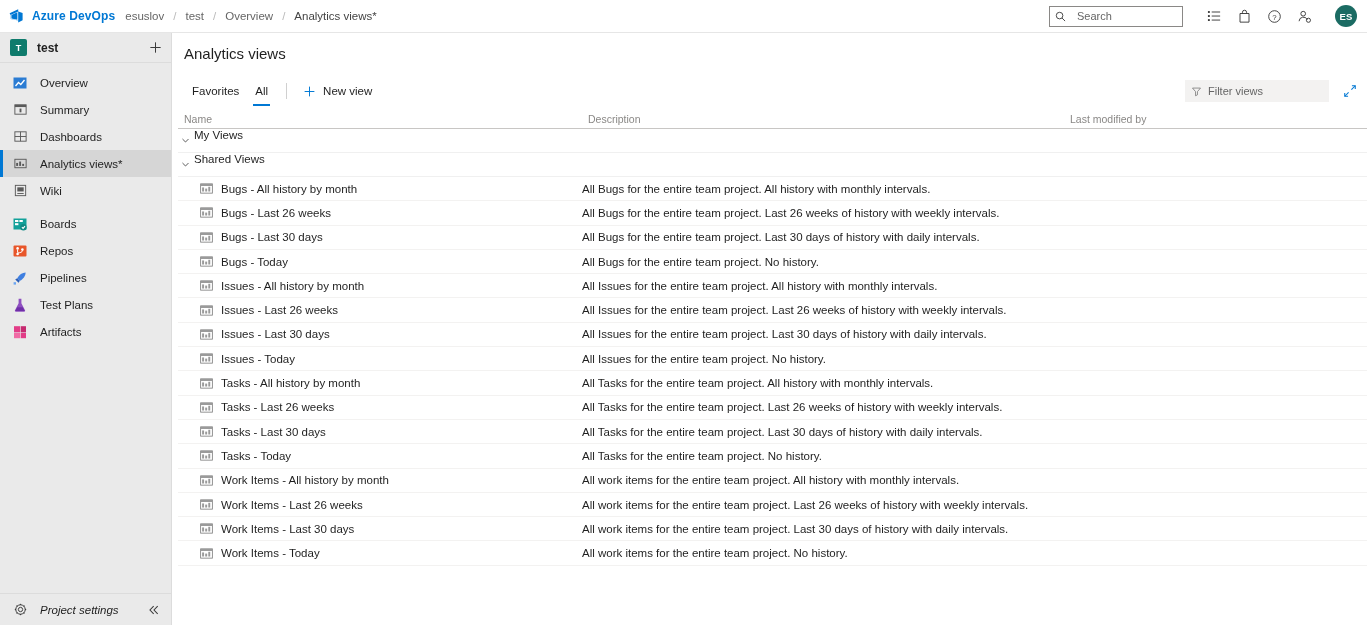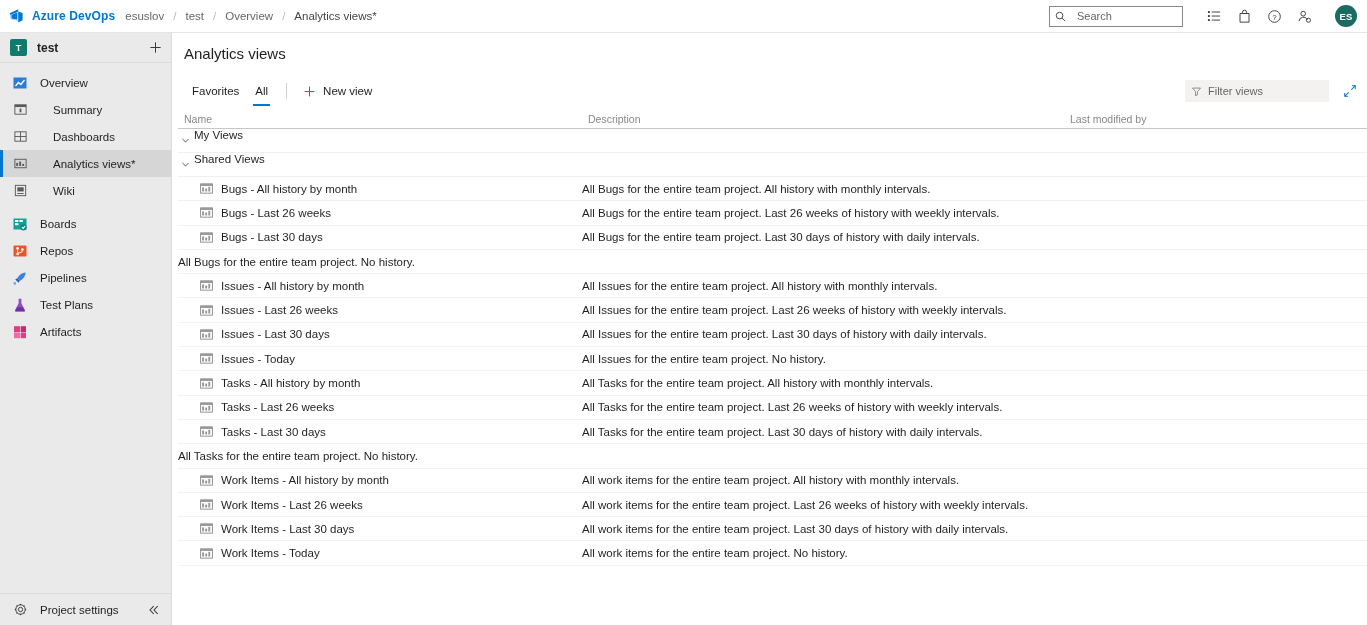--- a/index.html
+++ b/index.html
@@ -58,36 +58,37 @@
     width: 17px; height: 17px; background: #0f7b6c; color: #fff;
     font-size: 9px; font-weight: bold; display: flex;
     align-items: center; justify-content: center; border-radius: 2px;
   }
   .proj-name { font-size: 12px; font-weight: bold; color: #1f1f1f; margin-left: 10px; }
   .proj-add { margin-left: auto; color: #444; display: flex; align-items: center; }
   .nav-item {
     height: 27px; display: flex; align-items: center; position: relative;
     padding-left: 12px; cursor: default;
   }
-  .nav-item.sub { padding-left: 12px; gap: 13px; }
+  .nav-item.sub { padding-left: 12px; }
   .nav-item.selected { background: #d6d6d6; }
   .nav-item.selected::before {
     content: ""; position: absolute; left: 0; top: 0; width: 3px; height: 100%;
     background: #0078d4;
   }
   .nav-ico {
     width: 16px; height: 16px; display: flex; align-items: center; justify-content: center;
     flex: 0 0 16px;
   }
   .nav-label { font-size: 11.5px; color: #1f1f1f; margin-left: 12px; white-space: nowrap; }
   .nav-gap { height: 6px; }
   .sidebar-footer {
     position: absolute; bottom: 0; left: 0; width: 171px; height: 32px;
     display: flex; align-items: center; padding-left: 12px;
     border-top: 1px solid #dcdcdc;
+    font-style: italic;
   }
   .sidebar-footer .nav-label { margin-left: 12px; }
   .collapse-btn { margin-left: auto; margin-right: 10px; color: #444; display: flex; }
   
   .main { position: absolute; top: 33px; left: 172px; width: 1195px; height: 592px; background: #fff; }
   .page-title { font-size: 15px; color: #1f1f1f; padding: 12px 0 0 12px; }
   .toolbar {
     height: 34px; margin-top: 12px; display: flex; align-items: center;
     padding-left: 12px; position: relative;
   }
@@ -446,20 +447,32 @@
               <rect x="6.4" y="6.6" width="2.4" height="3.6" fill="#9a9a9a"></rect>
               <rect x="10.2" y="4.4" width="2.4" height="5.8" fill="#9a9a9a"></rect>
             </svg>
           </span>
           <span class="rname">Bugs - Last 30 days</span>
         </div>
         <div class="cell-desc">All Bugs for the entire team project. Last 30 days of history with daily intervals.</div>
         <div class="cell-mod"></div>
       </div>
       <div class="row">
+        <div class="cell-name">
+          <span class="rico">
+            <svg width="13" height="11" viewBox="0 0 16 13" aria-hidden="true">
+              <rect x="0.8" y="0.8" width="14.4" height="11.4" fill="none" stroke="#7a7a7a" stroke-width="1"></rect>
+              <rect x="0.8" y="0.8" width="14.4" height="2.6" fill="#9a9a9a"></rect>
+              <rect x="2.6" y="5.2" width="2.4" height="5" fill="#9a9a9a"></rect>
+              <rect x="6.4" y="6.6" width="2.4" height="3.6" fill="#9a9a9a"></rect>
+              <rect x="10.2" y="4.4" width="2.4" height="5.8" fill="#9a9a9a"></rect>
+            </svg>
+          </span>
+          <span class="rname">Bugs - Today</span>
+        </div>
         <div class="cell-desc">All Bugs for the entire team project. No history.</div>
         <div class="cell-mod"></div>
       </div>
       <div class="row">
         <div class="cell-name">
           <span class="rico">
             <svg width="13" height="11" viewBox="0 0 16 13" aria-hidden="true">
               <rect x="0.8" y="0.8" width="14.4" height="11.4" fill="none" stroke="#7a7a7a" stroke-width="1"></rect>
               <rect x="0.8" y="0.8" width="14.4" height="2.6" fill="#9a9a9a"></rect>
               <rect x="2.6" y="5.2" width="2.4" height="5" fill="#9a9a9a"></rect>
@@ -562,20 +575,32 @@
               <rect x="6.4" y="6.6" width="2.4" height="3.6" fill="#9a9a9a"></rect>
               <rect x="10.2" y="4.4" width="2.4" height="5.8" fill="#9a9a9a"></rect>
             </svg>
           </span>
           <span class="rname">Tasks - Last 30 days</span>
         </div>
         <div class="cell-desc">All Tasks for the entire team project. Last 30 days of history with daily intervals.</div>
         <div class="cell-mod"></div>
       </div>
       <div class="row">
+        <div class="cell-name">
+          <span class="rico">
+            <svg width="13" height="11" viewBox="0 0 16 13" aria-hidden="true">
+              <rect x="0.8" y="0.8" width="14.4" height="11.4" fill="none" stroke="#7a7a7a" stroke-width="1"></rect>
+              <rect x="0.8" y="0.8" width="14.4" height="2.6" fill="#9a9a9a"></rect>
+              <rect x="2.6" y="5.2" width="2.4" height="5" fill="#9a9a9a"></rect>
+              <rect x="6.4" y="6.6" width="2.4" height="3.6" fill="#9a9a9a"></rect>
+              <rect x="10.2" y="4.4" width="2.4" height="5.8" fill="#9a9a9a"></rect>
+            </svg>
+          </span>
+          <span class="rname">Tasks - Today</span>
+        </div>
         <div class="cell-desc">All Tasks for the entire team project. No history.</div>
         <div class="cell-mod"></div>
       </div>
       <div class="row">
         <div class="cell-name">
           <span class="rico">
             <svg width="13" height="11" viewBox="0 0 16 13" aria-hidden="true">
               <rect x="0.8" y="0.8" width="14.4" height="11.4" fill="none" stroke="#7a7a7a" stroke-width="1"></rect>
               <rect x="0.8" y="0.8" width="14.4" height="2.6" fill="#9a9a9a"></rect>
               <rect x="2.6" y="5.2" width="2.4" height="5" fill="#9a9a9a"></rect>

